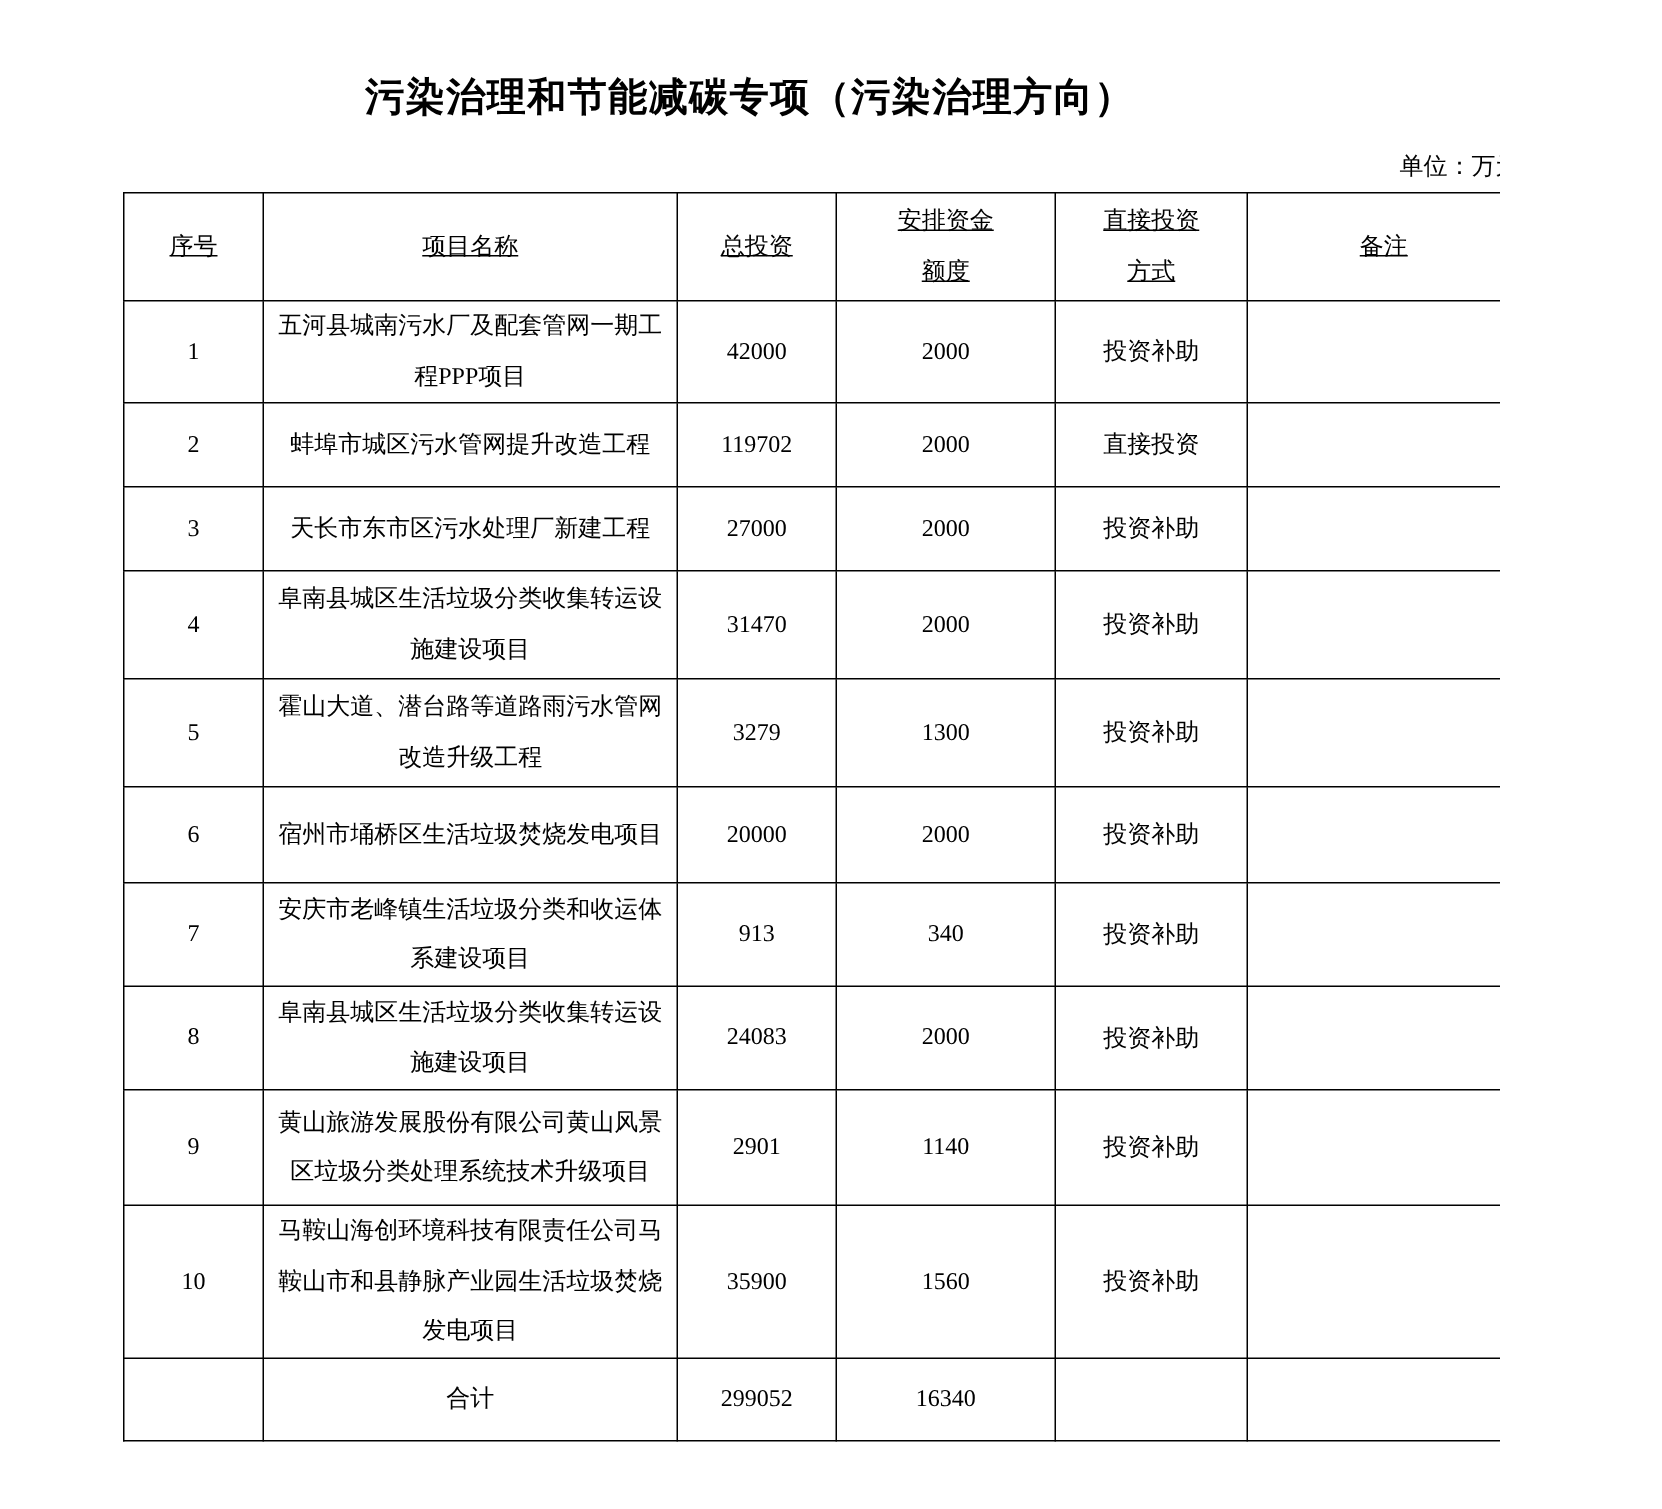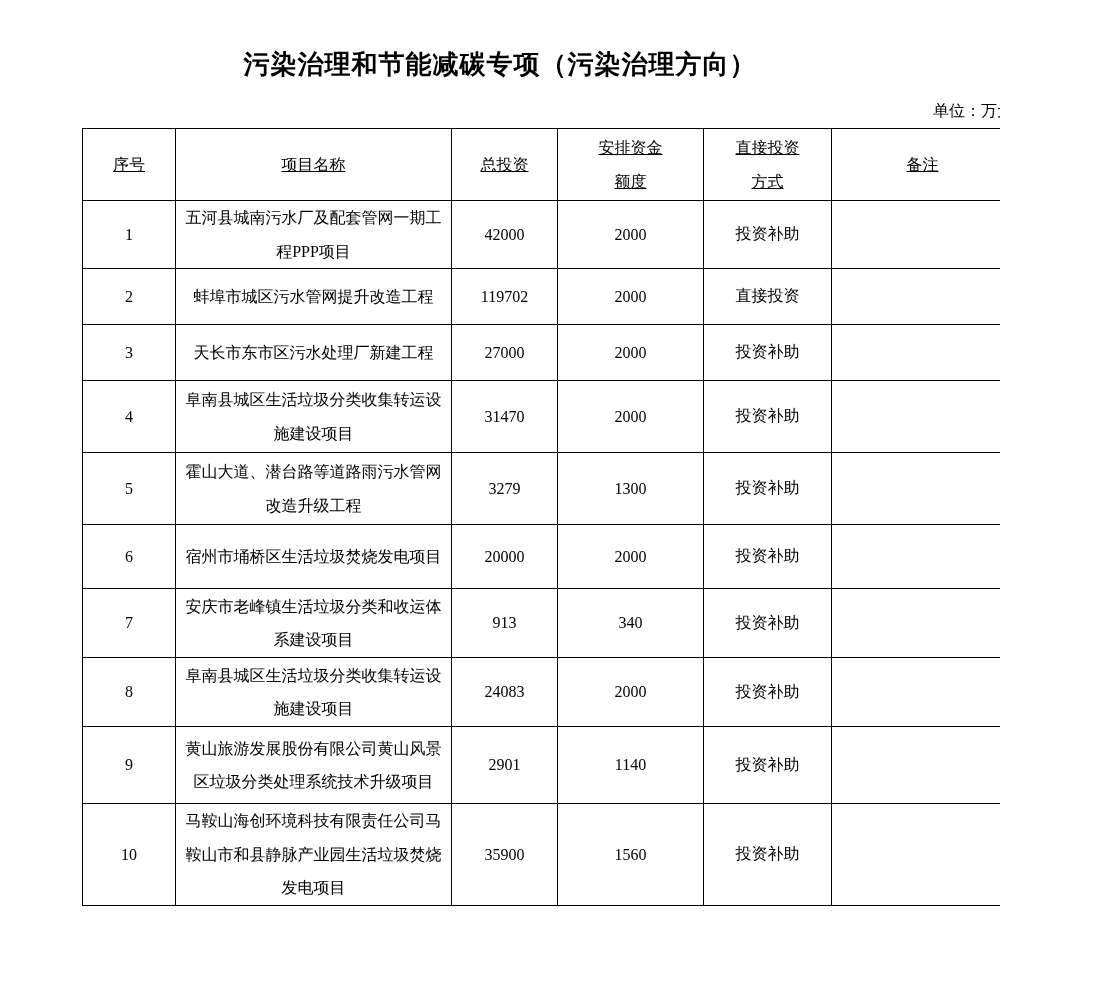--- a/index.html
+++ b/index.html
@@ -165,16 +165,24 @@
         <td></td>
       </tr>
       <tr style="height:100px">
         <td>10</td>
         <td class="name-cell">马鞍山海创环境科技有限责任公司马鞍山市和县静脉产业园生活垃圾焚烧发电项目</td>
         <td>35900</td>
         <td>1560</td>
         <td>投资补助</td>
         <td></td>
       </tr>
+      <tr style="height:55px">
+        <td></td>
+        <td>合计</td>
+        <td>299052</td>
+        <td>16340</td>
+        <td></td>
+        <td></td>
+      </tr>
     </tbody>
   </table>
 
 </div>
 
 </body></html>

